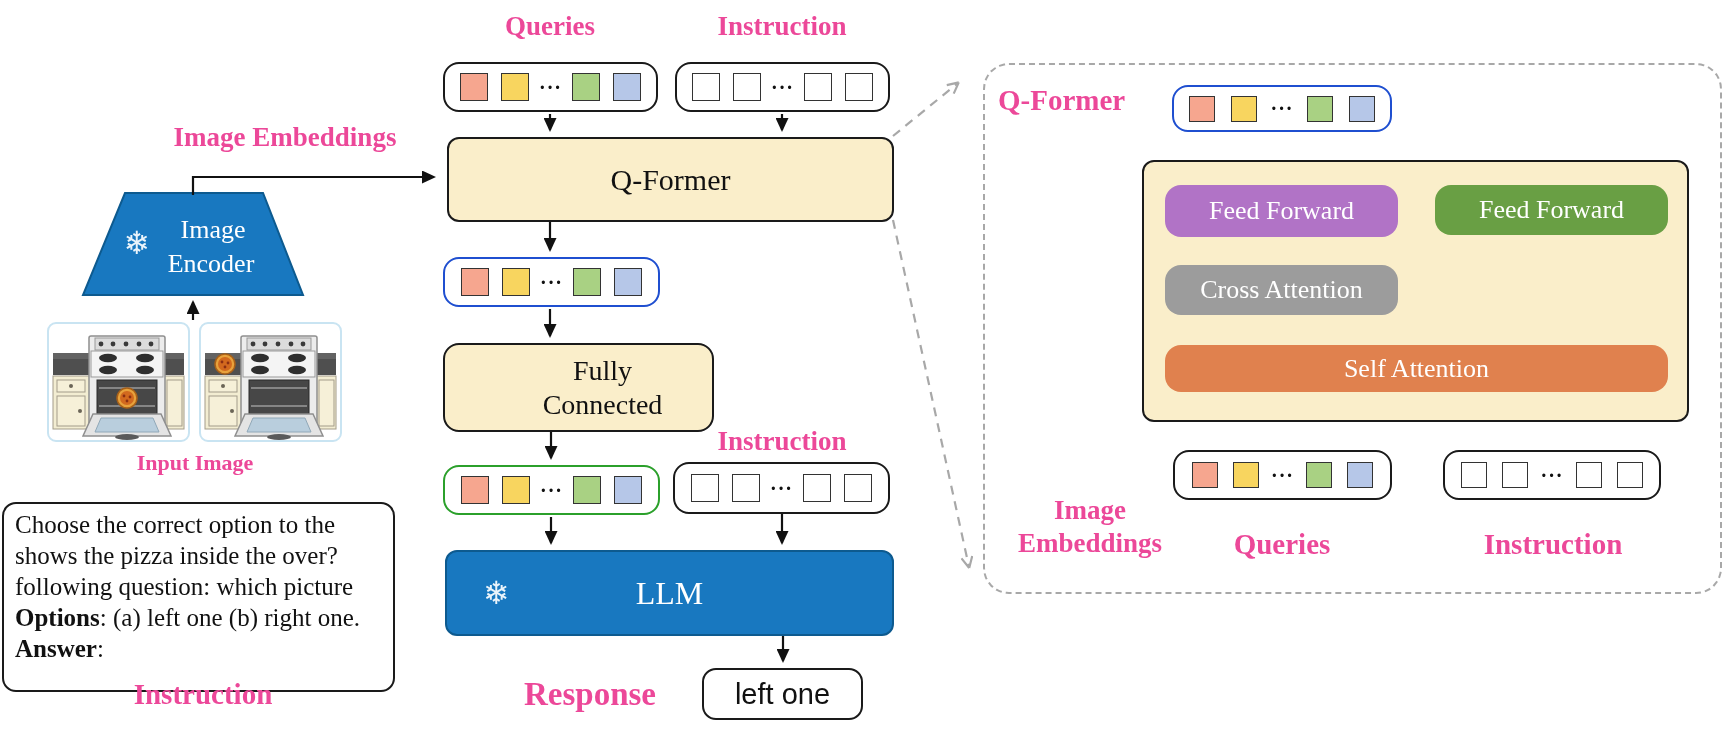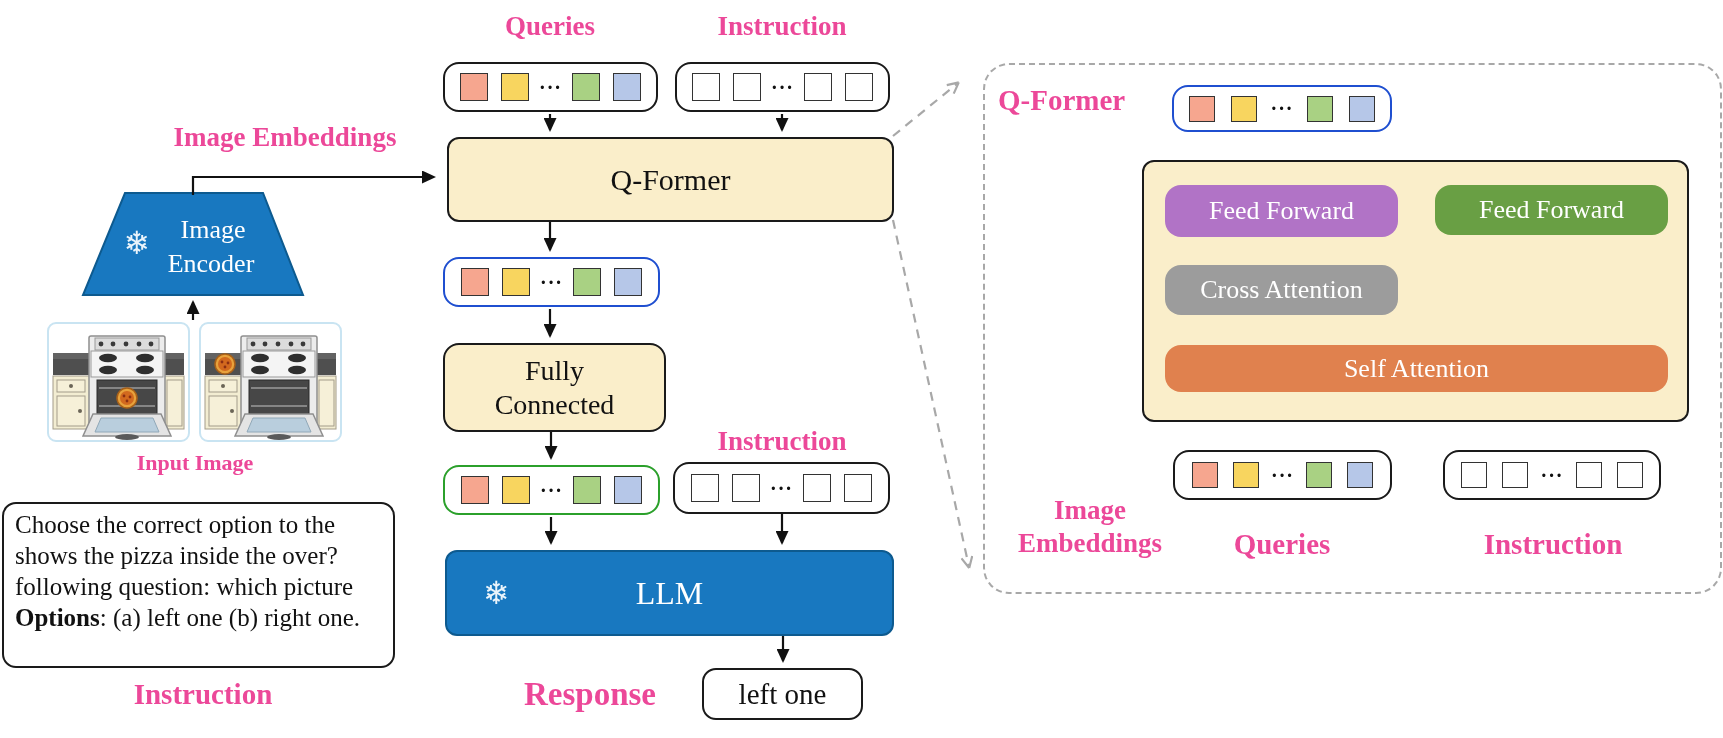--- a/index.html
+++ b/index.html
@@ -155,25 +155,26 @@
     <rect x="50" y="58" width="60" height="34" fill="#474747" stroke="#2a2a2a"></rect>
     <line x1="52" y1="66" x2="108" y2="66" stroke="#9a9a9a" stroke-width="1.5"></line>
     <line x1="52" y1="84" x2="108" y2="84" stroke="#9a9a9a" stroke-width="1.5"></line>
     <polygon points="46,92 114,92 124,114 36,114" fill="#e4e4e4" stroke="#8f8f8f" stroke-width="1.5"></polygon>
     <polygon points="54,96 106,96 112,110 48,110" fill="#b9cedd" stroke="#90a8b8"></polygon>
     <ellipse cx="80" cy="115" rx="12" ry="3" fill="#5a5a5a"></ellipse>
   </svg>
 
   <div class="blabel" style="left:60px;top:450px;width:270px;font-size:22px;">Input Image</div>
 
-  <div class="instrbox" style="left:2px;top:502px;width:393px;height:166px;">
+  <div class="instrbox" style="left:2px;top:502px;width:393px;height:190px;">
     <div>Choose the correct option to the</div>
     <div>shows the pizza inside the over?</div>
     <div>following question: which picture</div>
     <div><b>Options</b><span>: (a) left one (b) right one.</span></div>
+    <div><b>Answer</b><span>:</span></div>
   </div>
   <div class="blabel" style="left:93px;top:678px;width:220px;font-size:29px;">Instruction</div>
 
   <div class="blabel" style="left:440px;top:11px;width:220px;">Queries</div>
   <div class="blabel" style="left:672px;top:11px;width:220px;">Instruction</div>
 
   <div class="tokrow" style="left:443px;top:62px;width:215px;height:50px;">
     <span class="sq c-salmon"></span>
     <span class="sq c-yellow"></span>
     <span class="dots">···</span>
@@ -194,21 +195,21 @@
   </div>
 
   <div class="tokrow blue-b" style="left:443px;top:257px;width:217px;height:50px;">
     <span class="sq c-salmon"></span>
     <span class="sq c-yellow"></span>
     <span class="dots">···</span>
     <span class="sq c-green"></span>
     <span class="sq c-blue"></span>
   </div>
 
-  <div class="cream" style="left:443px;top:343px;width:219px;height:85px;border-radius:16px;flex-direction:column;line-height:34px;font-size:28px;">
+  <div class="cream" style="left:443px;top:343px;width:219px;height:85px;border-radius:16px;flex-direction:column;line-height:34px;font-size:28px;padding-left:48px;">
     <span>Fully</span>
     <span>Connected</span>
   </div>
 
   <div class="tokrow green-b" style="left:443px;top:465px;width:217px;height:50px;">
     <span class="sq c-salmon"></span>
     <span class="sq c-yellow"></span>
     <span class="dots">···</span>
     <span class="sq c-green"></span>
     <span class="sq c-blue"></span>
@@ -225,21 +226,21 @@
   </div>
 
   <div class="frozen" style="left:445px;top:550px;width:445px;height:82px;font-size:32px;">
     <span class="snow" style="position:absolute;left:36px;top:50%;transform:translateY(-50%);font-size:32px;color:#eaf4fb;">❄</span>
     <span>LLM</span>
   </div>
 
   <div class="blabel" style="left:524px;top:676px;width:190px;text-align:left;font-size:33px;">Response</div>
 
   <div class="tokrow" style="left:702px;top:668px;width:161px;height:52px;border-radius:14px;">
-    <span style="font-size:29px;font-family:Liberation Serif, serif;">left one</span>
+    <span style="font-size:29px;font-family:Liberation Sans, sans-serif;">left one</span>
   </div>
 
   <div class="dashed-panel" style="left:983px;top:63px;width:735px;height:527px;"></div>
 
   <div class="blabel" style="left:998px;top:84px;width:160px;font-size:29px;text-align:left;">Q-Former</div>
 
   <div class="tokrow blue-b" style="left:1172px;top:85px;width:220px;height:47px;gap:16px;">
     <span class="sq sm c-salmon"></span>
     <span class="sq sm c-yellow"></span>
     <span class="dots">···</span>

